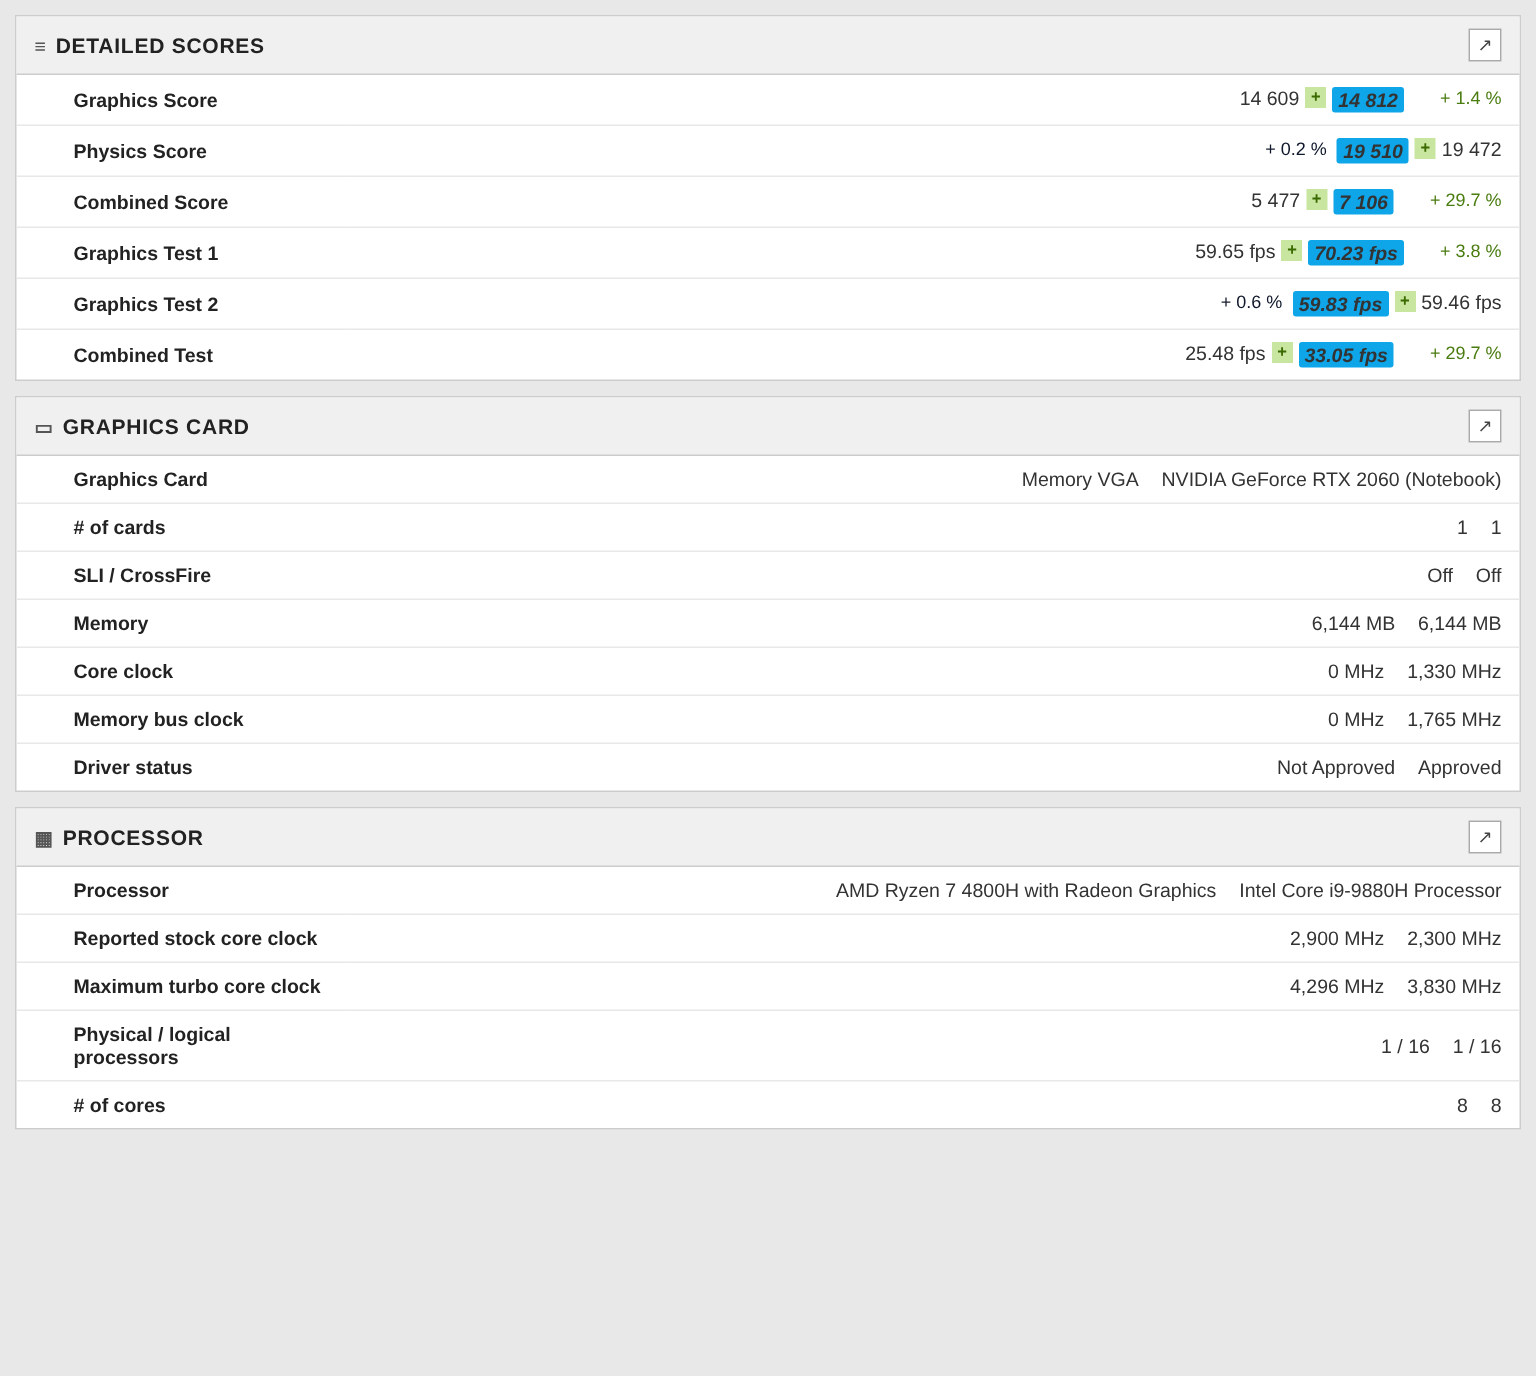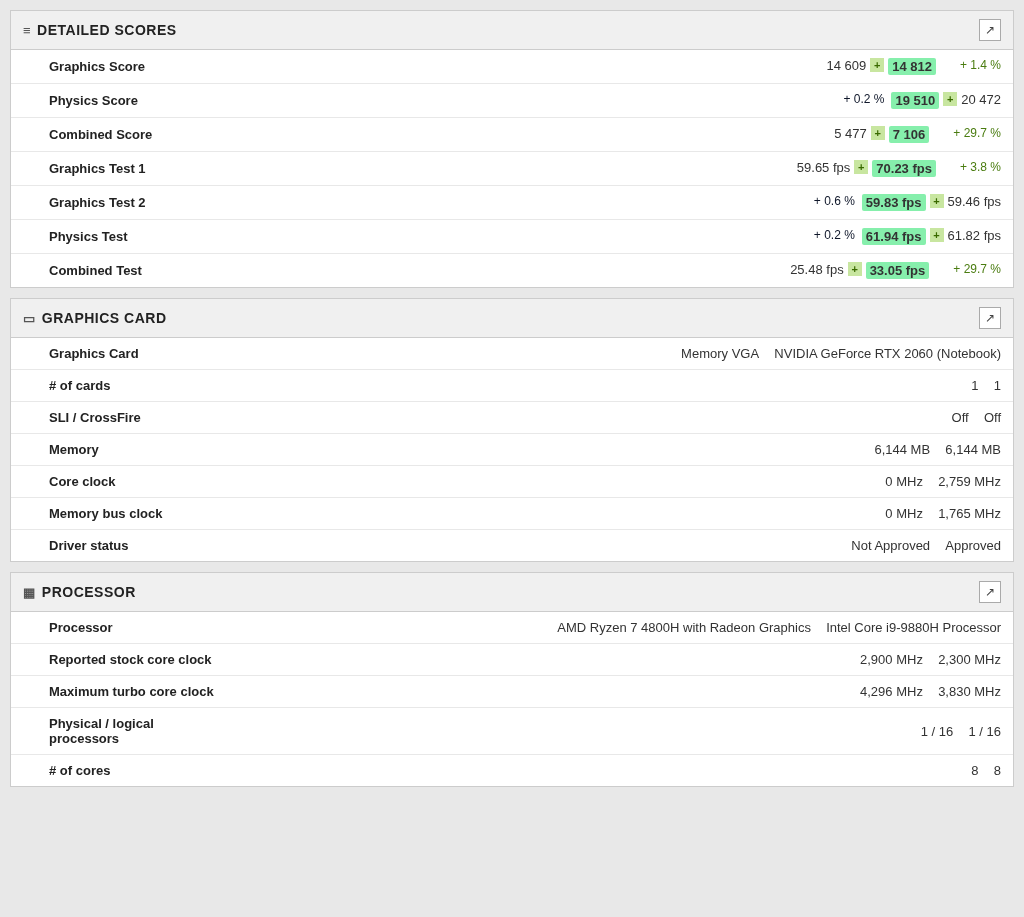--- a/index.html
+++ b/index.html
@@ -65,24 +65,25 @@
       font-weight: bold;
       width: 220px;
       color: #222;
       padding-left: 38px;
     }
     .data-table td.values {
       text-align: right;
       color: #333;
     }
     .highlight-green {
-      background-color: #86efac;
+      background-color: #0ea5e9;
       padding: 1px 4px;
       border-radius: 2px;
       font-weight: bold;
+      font-style: italic;
     }
     .diff-label {
       color: #0f172a;
       font-size: 12px;
       margin-right: 3px;
     }
     .plus-green {
       color: #4a7c10;
       font-size: 12px;
       margin-left: 20px;
@@ -133,21 +134,21 @@
           </td>
         </tr>
 
         <tr>
           <td class="label">Physics Score</td>
           <td class="values">
             <div class="values-container">
               <span class="diff-label">+ 0.2 %</span>
               <span class="highlight-green">19 510</span>
               <span class="plus-icon">+</span>
-              <span>20 472</span>
+              <span>19 472</span>
             </div>
           </td>
         </tr>
 
         <tr>
           <td class="label">Combined Score</td>
           <td class="values">
             <div class="values-container">
               <span>5 477</span>
               <span class="plus-icon">+</span>
@@ -174,31 +175,20 @@
           <td class="values">
             <div class="values-container">
               <span class="diff-label">+ 0.6 %</span>
               <span class="highlight-green">59.83 fps</span>
               <span class="plus-icon">+</span>
               <span>59.46 fps</span>
             </div>
           </td>
         </tr>
 
-        <tr>
-          <td class="label">Physics Test</td>
-          <td class="values">
-            <div class="values-container">
-              <span class="diff-label">+ 0.2 %</span>
-              <span class="highlight-green">61.94 fps</span>
-              <span class="plus-icon">+</span>
-              <span>61.82 fps</span>
-            </div>
-          </td>
-        </tr>
 
         <tr>
           <td class="label">Combined Test</td>
           <td class="values">
             <div class="values-container">
               <span>25.48 fps</span>
               <span class="plus-icon">+</span>
               <span class="highlight-green">33.05 fps</span>
               <span class="plus-green">+ 29.7 %</span>
             </div>
@@ -257,21 +247,21 @@
               <span>6,144 MB</span>
             </div>
           </td>
         </tr>
         <tr>
           <td class="label">Core clock</td>
           <td class="values">
             <div class="values-container">
               <span>0 MHz</span>
               &nbsp;&nbsp;
-              <span>2,759 MHz</span>
+              <span>1,330 MHz</span>
             </div>
           </td>
         </tr>
         <tr>
           <td class="label">Memory bus clock</td>
           <td class="values">
             <div class="values-container">
               <span>0 MHz</span>
               &nbsp;&nbsp;
               <span>1,765 MHz</span>

